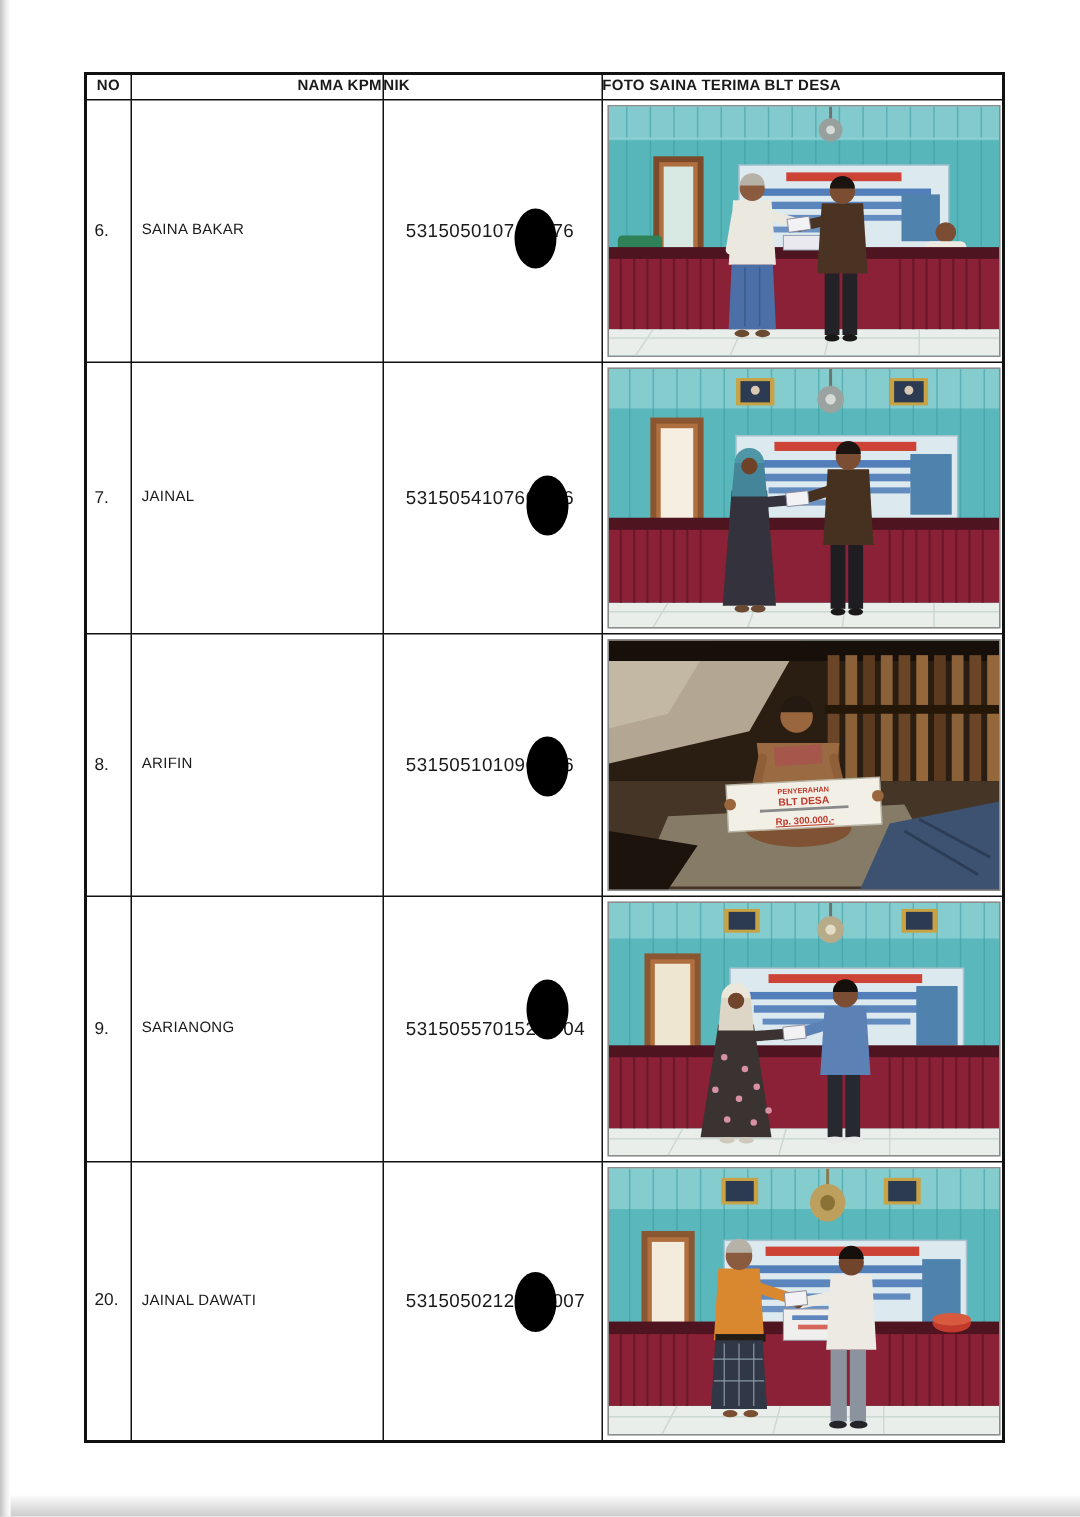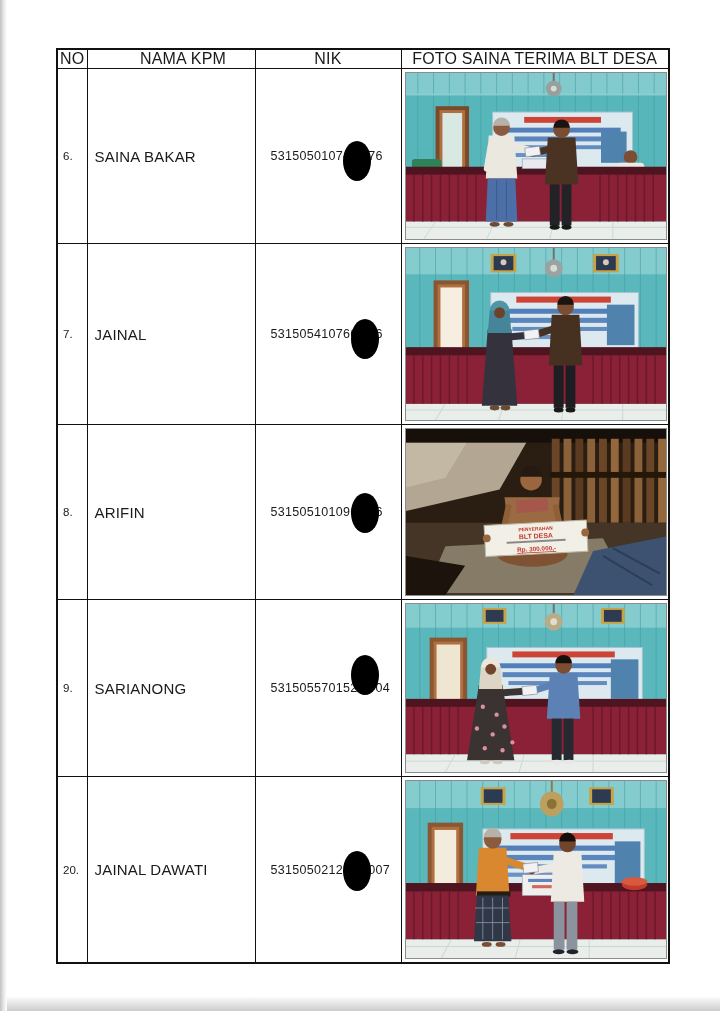--- a/index.html
+++ b/index.html
@@ -9,27 +9,27 @@
   }
   .edge-left{position:absolute;left:0;top:0;width:7px;height:100%;
     background:linear-gradient(90deg,#c2c2c2,#e9e9e9 55%,#ffffff);z-index:5}
   .edge-bottom{position:absolute;left:0;bottom:0;width:100%;height:14px;
     background:linear-gradient(180deg,#fbfbfb,#cccccc);z-index:4}
 
   table.blt{position:absolute;left:56px;top:48px;width:612px;
     border-collapse:collapse;table-layout:fixed;border:2px solid #111}
   .blt th,.blt td{border:1px solid #111;padding:0;overflow:hidden}
   .blt thead tr{height:17px}
-  .blt th{font-size:16px;font-weight:normal;letter-spacing:.2px;vertical-align:middle}
+  .blt th{font-size:10px;font-weight:bold;letter-spacing:.2px;vertical-align:middle}
   th.h-no{text-align:center}
-  th.h-name{text-align:center;padding-left:24px}
-  th.h-nik,th.h-photo{text-align:center}
+  th.h-name{text-align:right;padding-left:24px}
+  th.h-nik,th.h-photo{text-align:left}
 
   td.c-no{font-size:11.5px;text-align:left;padding-left:5px;vertical-align:middle}
-  td.c-name{font-size:15px;padding-left:7px;vertical-align:middle;letter-spacing:.2px}
+  td.c-name{font-size:10px;padding-left:7px;vertical-align:middle;letter-spacing:.2px}
   td.c-nik{font-size:12.5px;padding-left:15px;vertical-align:middle;white-space:nowrap;letter-spacing:.3px}
   td.c-photo{padding:3px;vertical-align:middle}
   td.c-photo svg{display:block;border:1px solid #8c8c8c;background:#cfd8d6}
 
   tr.h174{height:174px} tr.h180{height:180px} tr.h176{height:176px} tr.h185{height:185px}
 
   
   .blob{display:inline-block;width:18px;height:10px;position:relative;vertical-align:baseline}
   .blob::after{content:"";position:absolute;left:-7px;width:28px;height:40px;
     background:#000;border-radius:50%}

